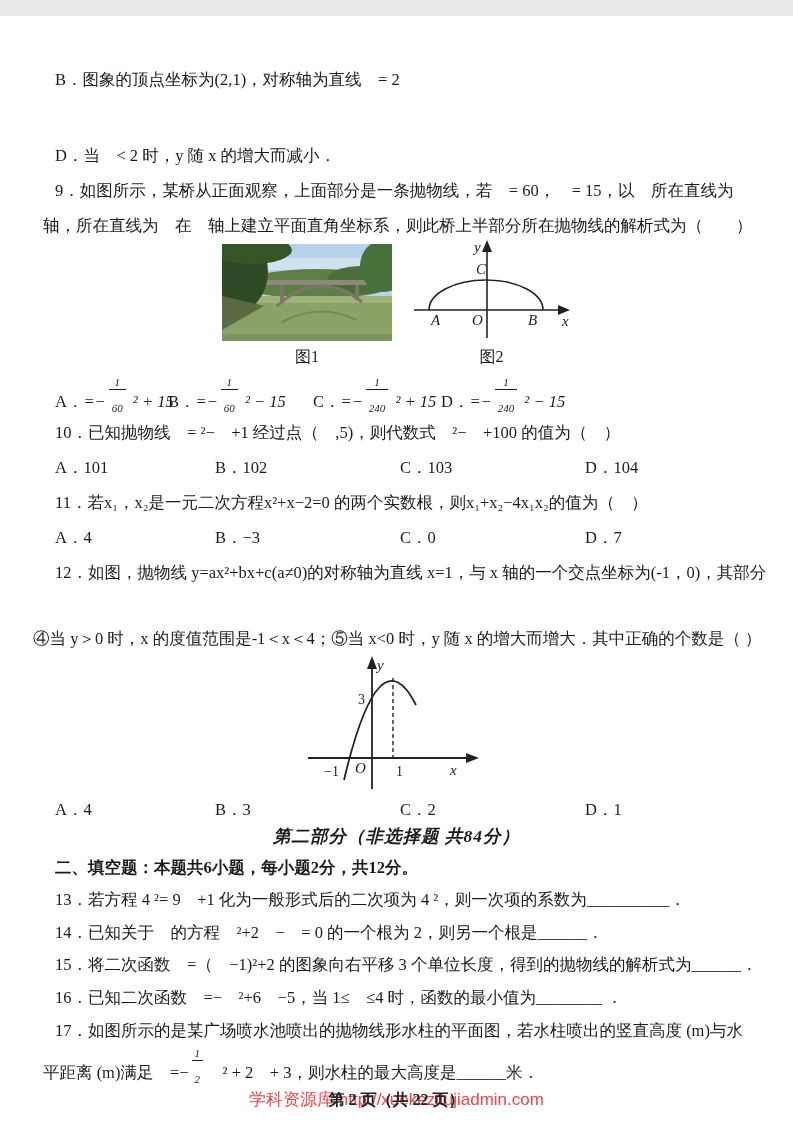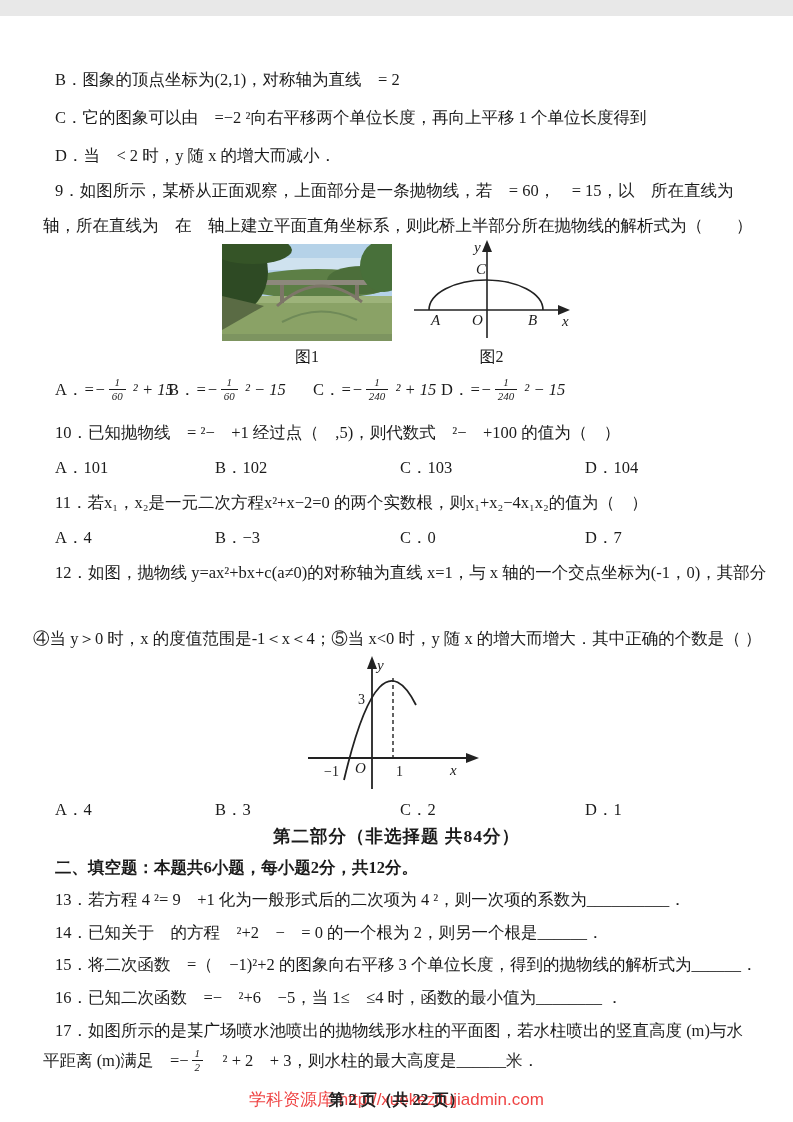--- a/index.html
+++ b/index.html
@@ -26,29 +26,30 @@
     vertical-align:middle;
     text-align:center;
     font-size:11px;
     font-style:italic;
     line-height:1.15;
     margin:0 3px;
     position:relative;
     top:-2px;
   }
   .frac .num{display:block;padding:0 3px;}
-  .frac .den{display:block;border-top:1px solid currentColor;padding:0 3px;text-align:right;}
+  .frac .den{display:block;border-top:1px solid currentColor;padding:12px 3px;text-align:right;}
   .math{font-style:italic;}
   .section-header{
     position:absolute;
     left:0;width:793px;
     text-align:center;
     font-size:17.5px;
     font-weight:bold;
     letter-spacing:1px;
+    font-style:italic;
   }
   .footer-watermark{
     position:absolute;
     left:0;width:793px;
     text-align:center;
     font-size:17px;
     color:#ef4444;
     font-family:"Liberation Sans","DejaVu Sans",sans-serif;
   }
   .footer-page{
@@ -63,21 +64,20 @@
   svg text{font-family:"Liberation Serif","DejaVu Serif",serif;fill:#1b1b1b;}
   svg .lbl{font-size:15px;font-style:italic;}
   svg .num{font-size:14px;}
 </style>
 </head>
 <body>
 
 <div class="page">
 
   <div class="line" style="left:55px;top:53px">B．图象的顶点坐标为(2,1)，对称轴为直线　= 2</div>
-  <div class="line" style="left:55px;top:91px">C．它的图象可以由　=−2 ²向右平移两个单位长度，再向上平移 1 个单位长度得到</div>
   <div class="line" style="left:55px;top:129px">D．当　&lt; 2 时，y 随 x 的增大而减小．</div>
 
   <div class="line" style="left:55px;top:164px">9．如图所示，某桥从正面观察，上面部分是一条抛物线，若　= 60，　= 15，以　所在直线为</div>
   <div class="line" style="left:43px;top:199px">轴，所在直线为　在　轴上建立平面直角坐标系，则此桥上半部分所在抛物线的解析式为（　　）</div>
 
   <div class="figure" style="left:222px;top:228px;width:170px;height:97px">
     <svg width="170" height="97" viewBox="0 0 170 97">
       <rect x="0" y="0" width="170" height="52" fill="#b5d2e8"></rect>
       <rect x="0" y="14" width="170" height="12" fill="#cfe2ef"></rect>
       <ellipse cx="95" cy="40" rx="75" ry="15" fill="#5d7f46"></ellipse>

